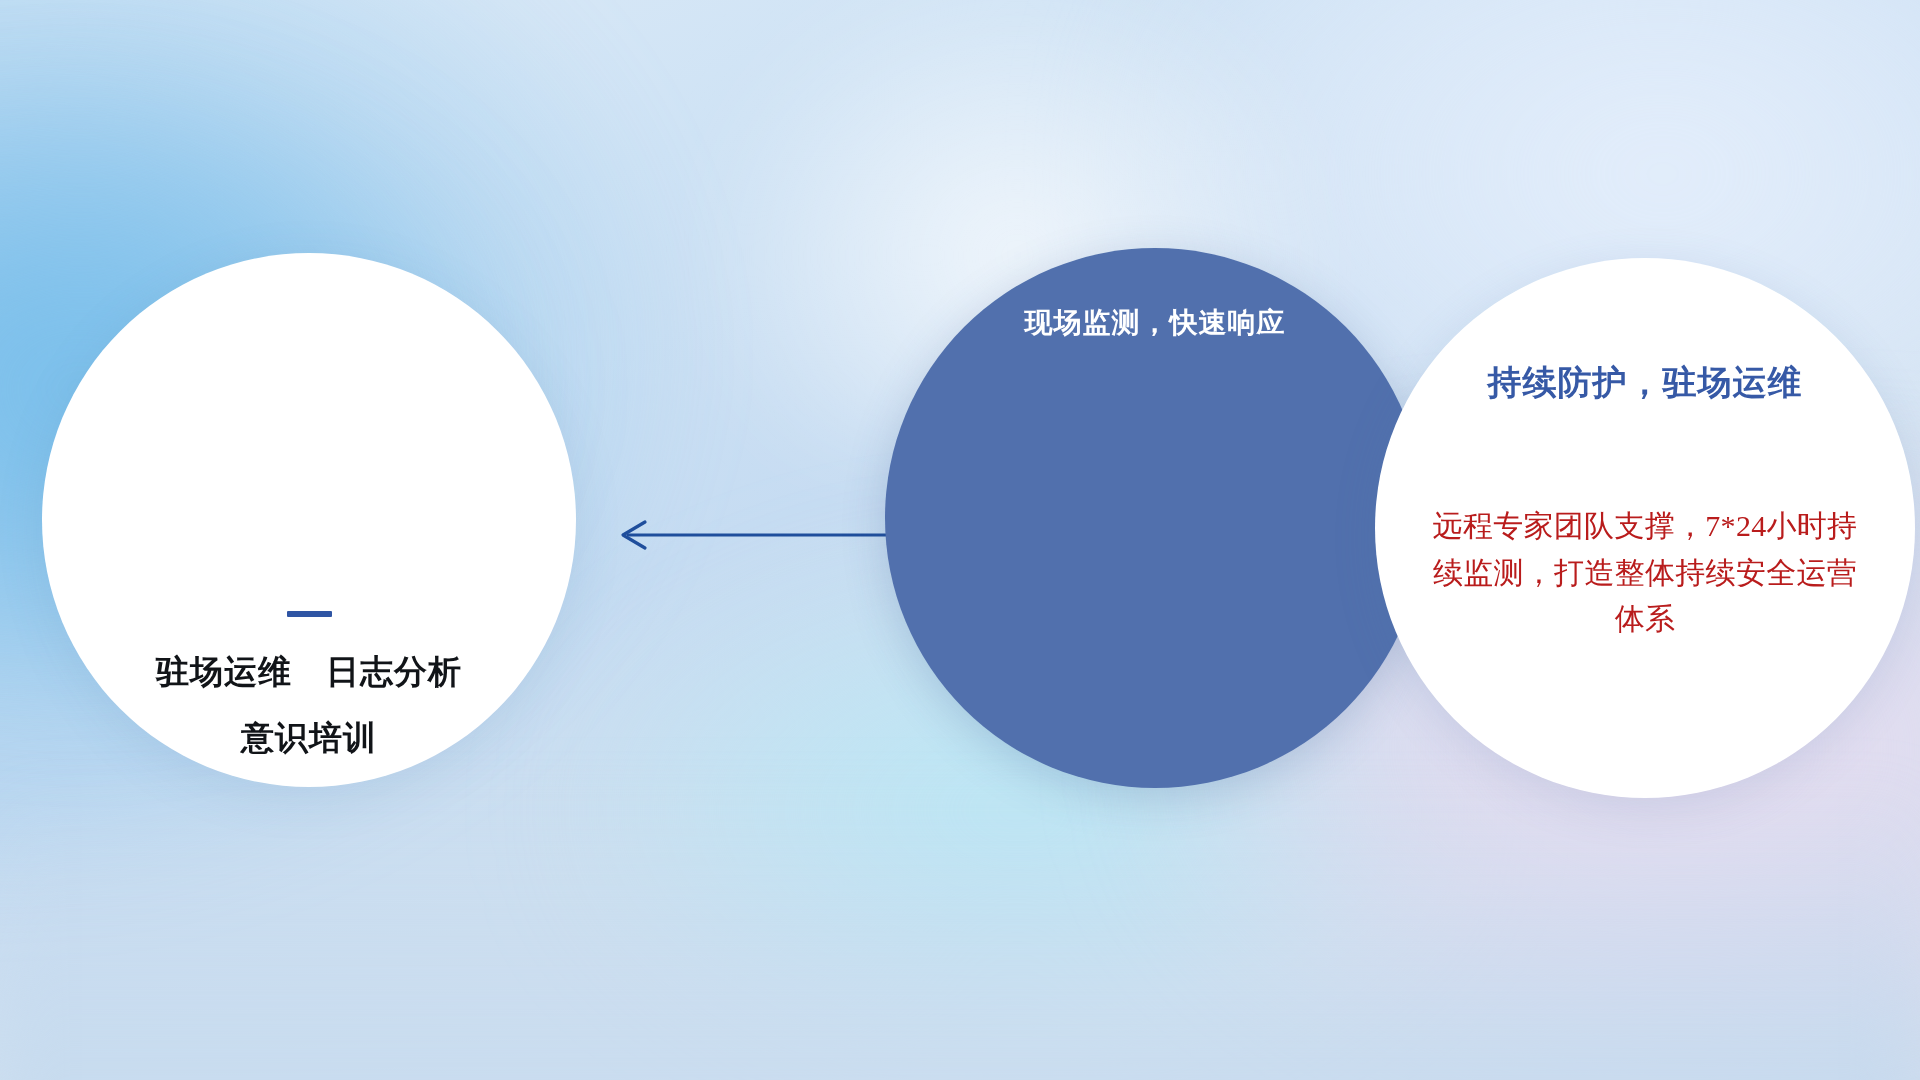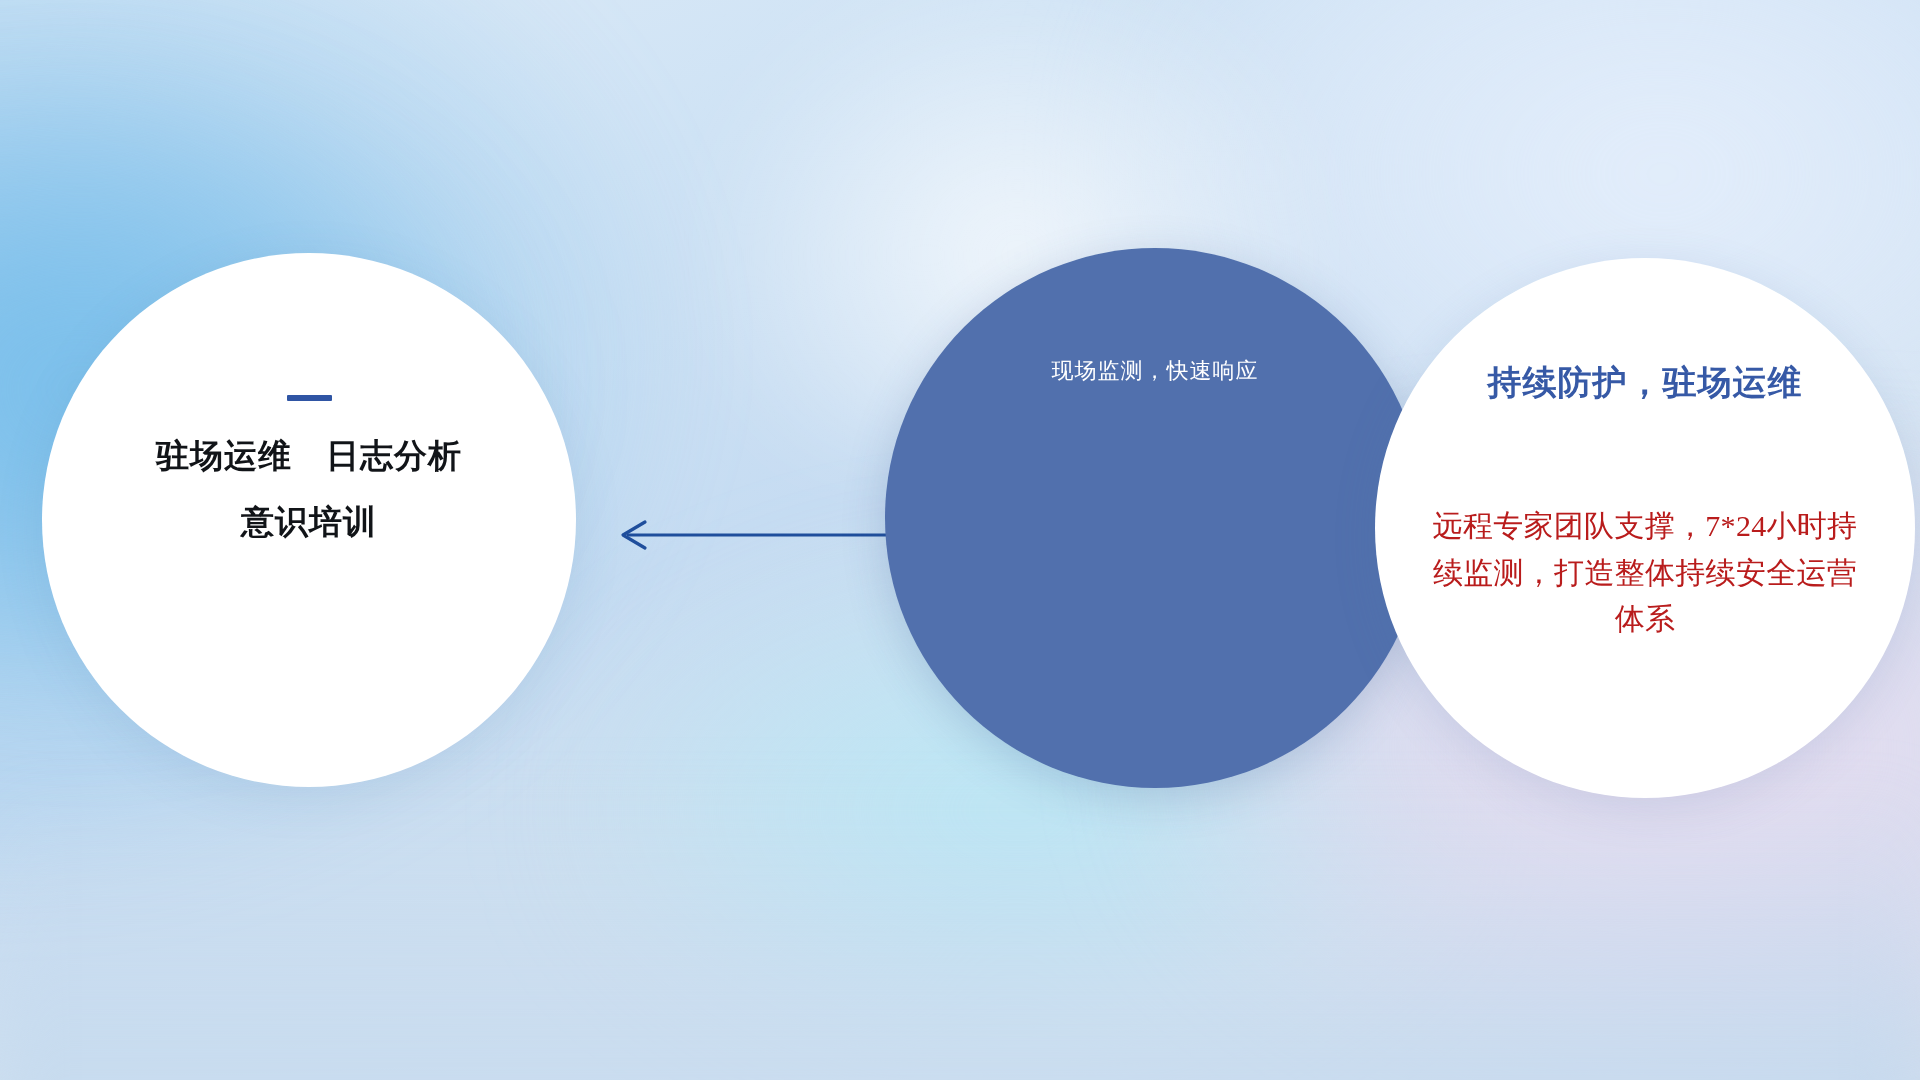--- a/index.html
+++ b/index.html
@@ -65,20 +65,21 @@
     justify-content:flex-start;
     text-align:center;
   }
 
   
   #c-left{
     left:42px; top:253px; width:534px; height:534px;
     background:#ffffff;
     box-shadow:0 10px 48px rgba(80,120,170,0.13);
     z-index:3;
+    justify-content:flex-end;
   }
   #c-left .dash{
     width:45px; height:6px; border-radius:1px;
     margin-top:142px;
   }
   #c-left .tag-rows{ margin-top:38px; }
   #c-left .tag-row{
     display:flex; justify-content:center; gap:34px;
     font-size:33px; font-weight:bold; color:#111418;
     line-height:1.0; margin-bottom:33px;
@@ -87,22 +88,22 @@
   #c-left .tag-row.single{ gap:0; margin-top:0; }
 
   
   #c-mid{
     left:885px; top:248px; width:540px; height:540px;
     background:#5170ad;
     z-index:4;
     box-shadow:0 10px 44px rgba(55,85,140,0.22);
   }
   #c-mid .title{
-    margin-top:110px;
-    font-size:22px; font-weight:normal; color:#ffffff;
+    margin-top:58px;
+    font-size:28px; font-weight:bold; color:#ffffff;
     letter-spacing:1px; line-height:1.2;
   }
   #c-mid .body{
     margin-top:66px;
     width:382px;
     font-size:30px; color:#f2f6fb; line-height:1.58;
     letter-spacing:0.5px;
   }
 
   

